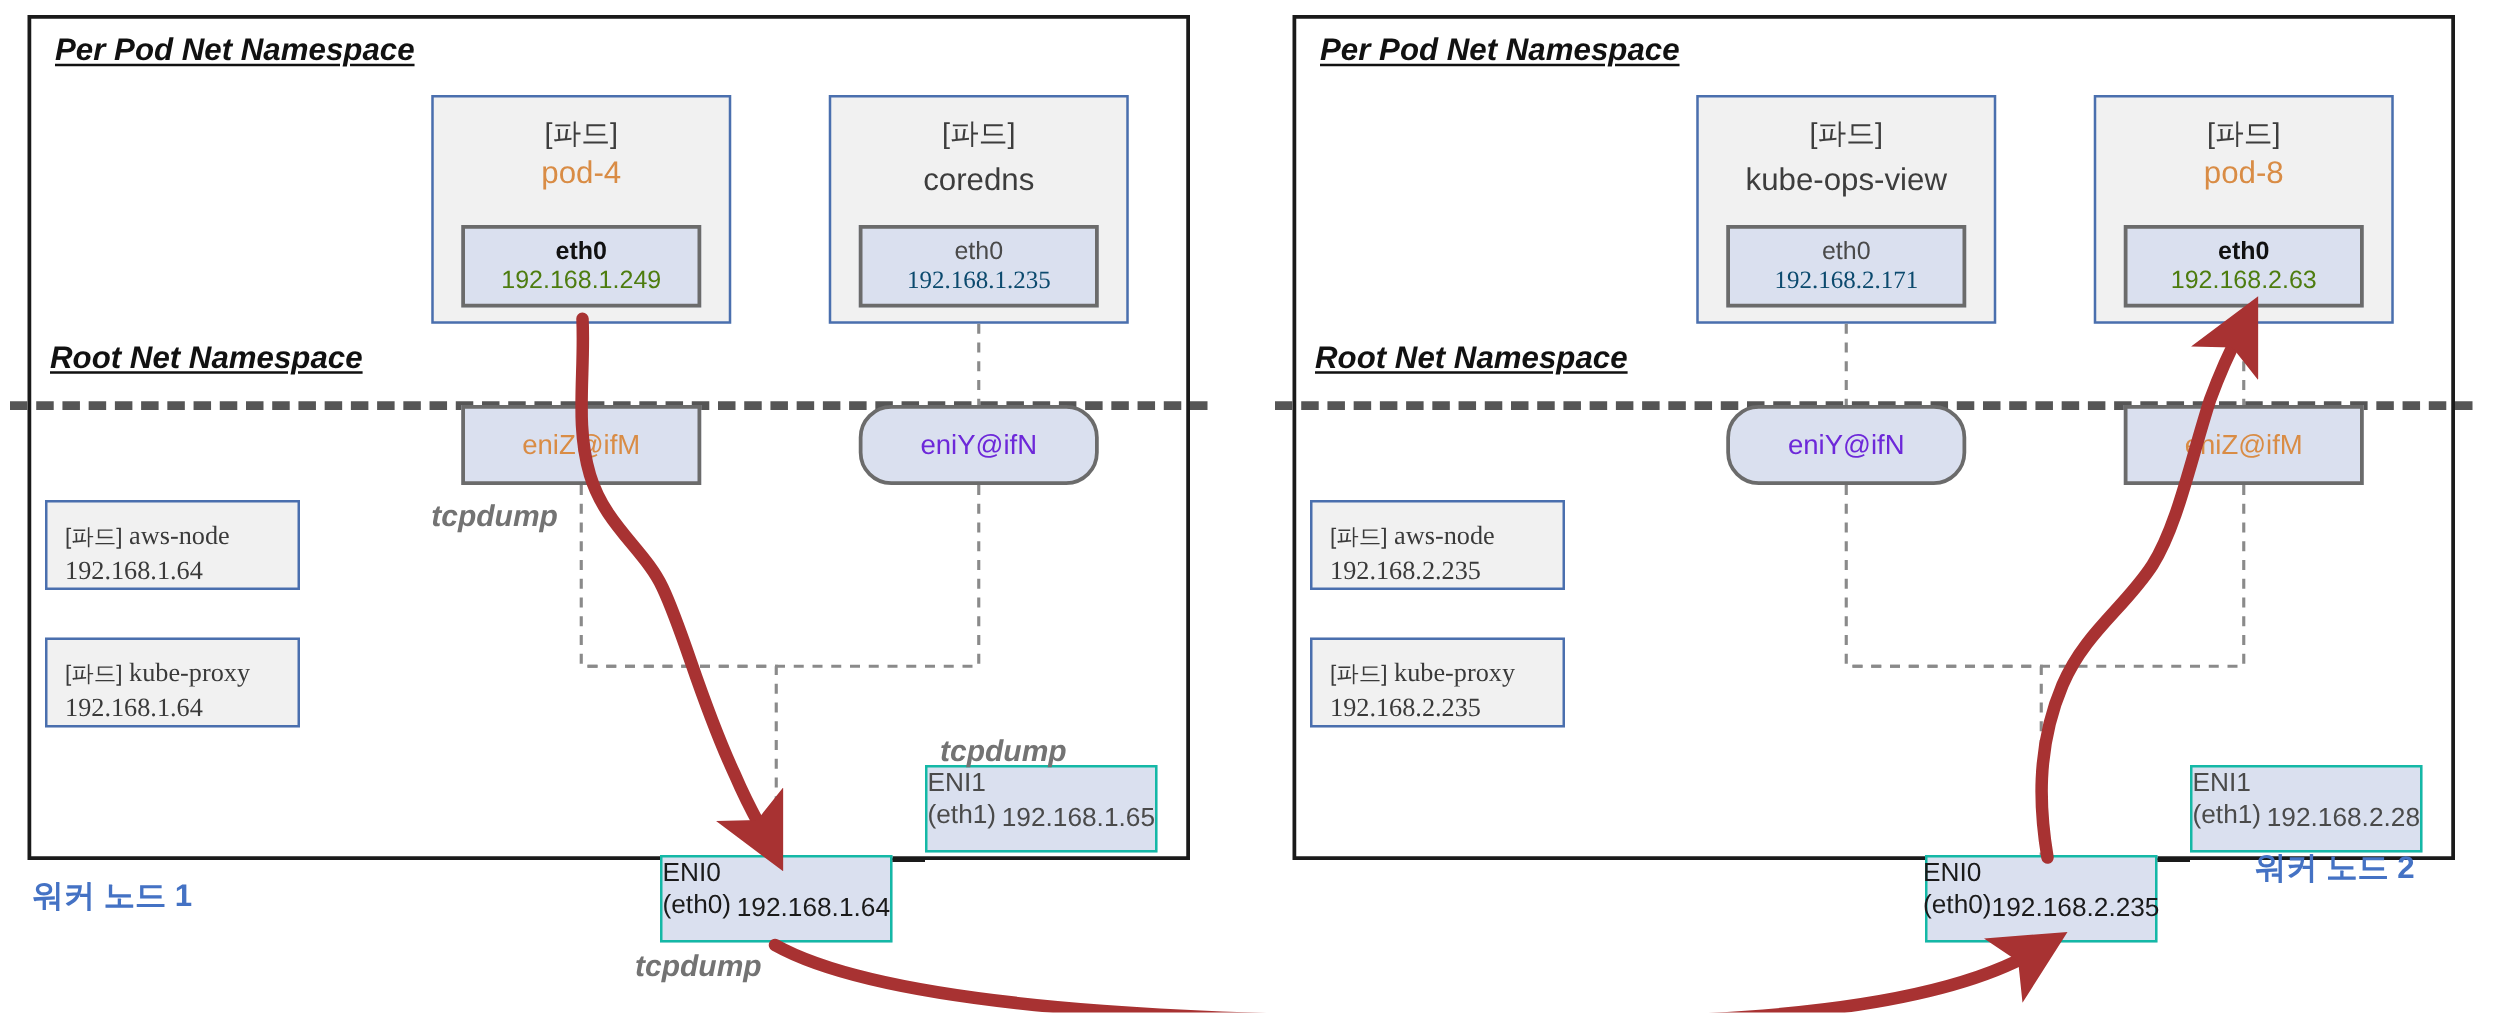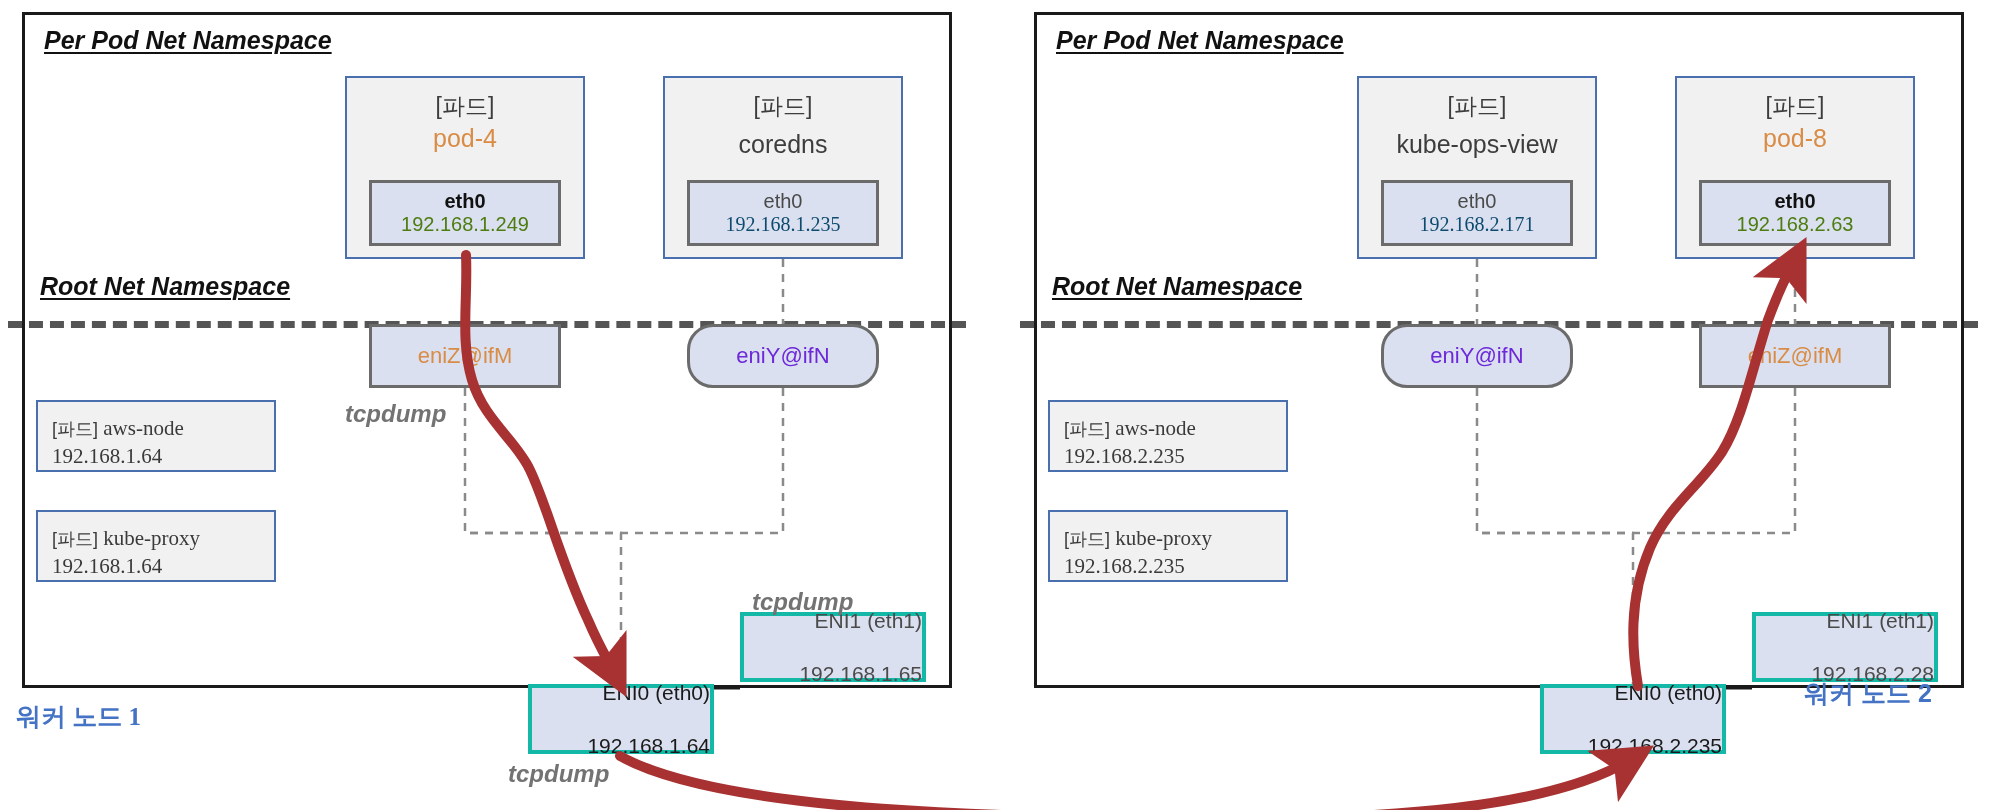--- a/index.html
+++ b/index.html
@@ -131,39 +131,39 @@
   
   .syspod-box {
     position: absolute;
     border: 2px solid #4a6fae;
     background: #f1f1f1;
     box-sizing: border-box;
     padding: 12px 14px 0 14px;
     font-family: "Liberation Serif", serif;
     font-size: 21px;
     color: #3a3a3a;
-    width: 240px;
+    width: 204px;
     height: 72px;
     line-height: 1.35;
   }
   .syspod-box .kr { font-family: "Liberation Sans", sans-serif; font-size: 18px; }
   #sys-n1-aws   { left: 36px;   top: 400px; }
   #sys-n1-kube  { left: 36px;   top: 510px; }
   #sys-n2-aws   { left: 1048px; top: 400px; }
   #sys-n2-kube  { left: 1048px; top: 510px; }
 
   
   .eni-box {
     position: absolute;
     background: #dae0ef;
-    border: 4px solid #14b8a6;
+    border: 2px solid #14b8a6;
     box-sizing: border-box;
     display: flex;
-    flex-direction: column;
-    align-items: flex-end;
+    flex-direction: row;
+    align-items: flex-start;
     justify-content: center;
     line-height: 1.2;
   }
   .eni-box .l1 { font-size: 21px; }
   .eni-box .l2 { font-size: 21px; margin-top: 28px; }
   .eni-box.gray .l1, .eni-box.gray .l2 { color: #4a4a4a; }
   .eni-box.dark .l1, .eni-box.dark .l2 { color: #1a1a1a; }
   #eni1-n1 { left: 740px;  top: 612px; width: 186px; height: 70px; }
   #eni0-n1 { left: 528px;  top: 684px; width: 186px; height: 70px; }
   #eni1-n2 { left: 1752px; top: 612px; width: 186px; height: 70px; }
@@ -185,21 +185,21 @@
 
   
   .worker-label {
     position: absolute;
     font-family: "Liberation Sans", sans-serif;
     font-weight: bold;
     font-size: 25px;
     color: #4472c4;
     white-space: nowrap;
   }
-  #worker1 { left: 16px;   top: 700px; font-family: Liberation Serif, serif; }
+  #worker1 { left: 26px;   top: 700px; }
   #worker2 { left: 1804px; top: 677px; }
 
   
   #wires { position: absolute; left:0; top:0; width:1998px; height:810px; pointer-events:none; }
 </style>
 </head>
 <body>
 
 <div id="stage">
 

